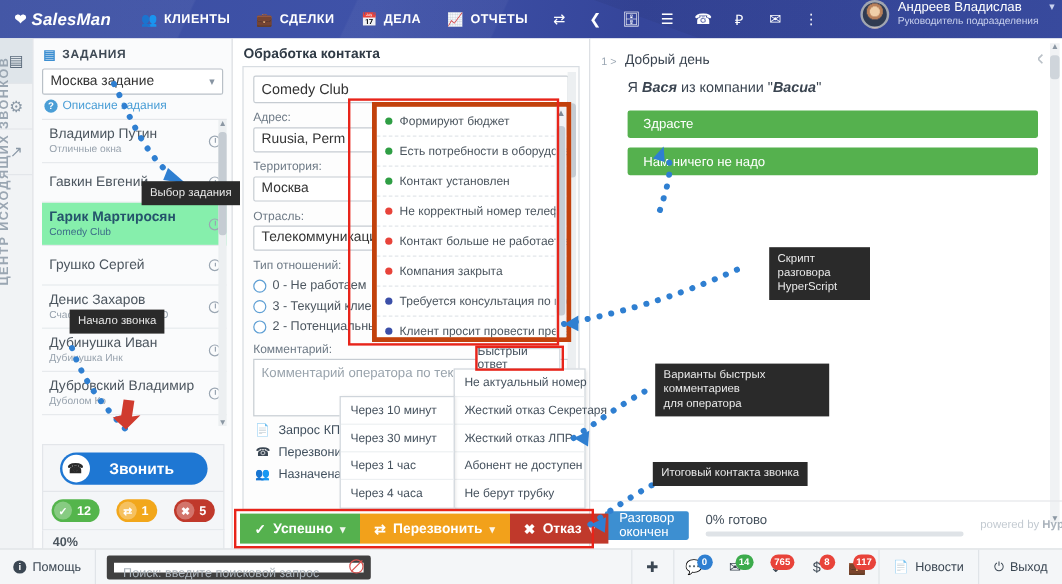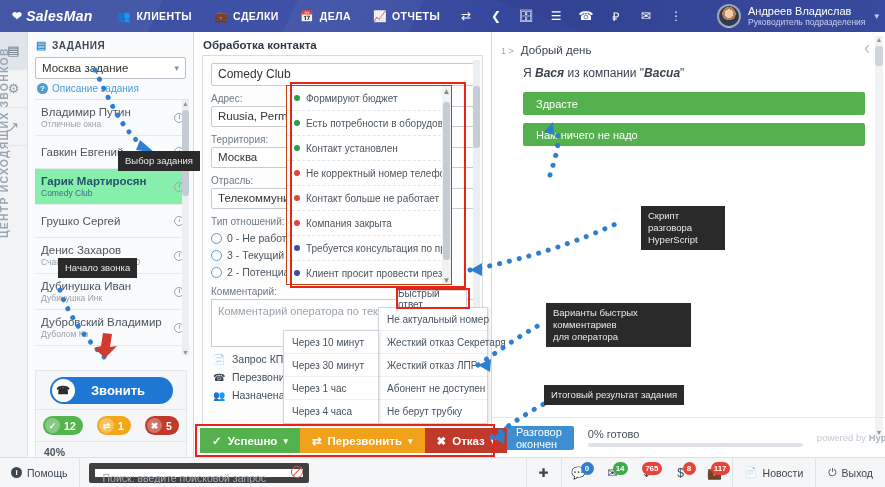--- a/index.html
+++ b/index.html
@@ -24,21 +24,21 @@
     background:
       linear-gradient(115deg, rgba(255,255,255,.05) 0 18%, transparent 18.2% 33%, rgba(255,255,255,.04) 33.2% 47%, transparent 47.2%),
       linear-gradient(200deg, rgba(0,0,0,.05) 0 40%, transparent 40.2%);
     pointer-events:none;
   }
   .brand { display:flex; align-items:center; gap:4px; padding:0 14px 0 12px; font-weight:bold; font-style:italic; font-size:14px; letter-spacing:.2px; z-index:2;}
   .brand .hearticon{ font-size:12px; font-style:normal; }
   .navitem { display:flex; align-items:center; gap:5px; padding:0 11px; height:32px; font-size:10.5px; font-weight:bold; letter-spacing:.4px; z-index:2; cursor:pointer;}
   .navicon { font-size:11px; opacity:.95; }
   .navicononly { display:flex; align-items:center; justify-content:center; width:30px; height:32px; font-size:12px; z-index:2; cursor:pointer;}
-  .userbox { position:absolute; right:6px; top:0; height:32px; display:flex; align-items:center; gap:7px; z-index:3;}
+  .userbox { position:absolute; right:6px; top:0; height:32px; display:flex; gap:7px; z-index:3;}
   .avatar { width:24px;height:24px;border-radius:50%;
     background: radial-gradient(circle at 50% 38%, #f0cfa8 0 26%, #b8805a 27% 42%, #2f3b52 43% 100%);
     border:2px solid rgba(255,255,255,.55); }
   .uname { font-size:11px; line-height:12px; }
   .urole { font-size:8.5px; color:#c9d1ee; line-height:11px;}
   .caretd { font-size:9px; color:#c9d1ee; margin-left:2px;}
 
   
   .rail { position:absolute; left:0; top:32px; width:28px; height:425px; background:#f1f3f5; border-right:1px solid #dcdfe3;}
   .railbtn { height:38px; display:flex;align-items:center;justify-content:center; color:#8a98a6; font-size:13px; border-bottom:1px solid #e3e6ea; cursor:pointer;}
@@ -105,21 +105,21 @@
   .actrow { display:flex; align-items:center; gap:6px; font-size:10.5px; color:#41505e; padding:6px 2px 0 2px;}
   .actrow .ai{ color:#3b4753; font-size:10px; width:13px;}
 
   .centerscroll{ position:absolute; right:2px; top:4px; width:7px; height:358px; background:#eceff1;}
   .centerscroll .th{position:absolute;left:0;top:26px;width:7px;height:62px;background:#c5ccd3;border-radius:3px;}
 
   
   .redbox { position:absolute; border:2px solid #e8241a; pointer-events:none; z-index:40;}
 
   
-  .statdd { position:absolute; left:286px; top:85px; width:166px; height:200px; background:#fff; border:1px solid #c2410c; z-index:25; overflow:hidden;}
+  .statdd { position:absolute; left:310px; top:85px; width:166px; height:200px; background:#fff; border:4px solid #c2410c; z-index:25; overflow:hidden;}
   .statdd .row { display:flex; align-items:center; gap:6px; height:25px; padding:0 7px; border-bottom:1px dashed #e2e6ea; font-size:10px; color:#4c565f; white-space:nowrap; cursor:pointer;}
   .dot { width:6px;height:6px;border-radius:50%; flex:none;}
   .d-green{background:#2f9e44;} .d-red{background:#e8433a;} .d-blue{background:#3b4fa8;}
   .ddscroll{position:absolute;right:0;top:0;width:9px;height:200px;background:#f0f2f4;}
   .ddscroll .th{position:absolute;left:1px;top:16px;width:7px;height:158px;background:#c5ccd3;border-radius:3px;}
   .ddscroll .up,.ddscroll .dn{position:absolute;left:0;width:9px;text-align:center;font-size:8px;color:#7e8a96;}
   .ddscroll .up{top:1px;} .ddscroll .dn{bottom:1px;}
 
   
   .qalabel { position:absolute; left:397px; top:290px; width:70px; height:18px; border:1px solid #cfd5db; background:#fff; font-size:10px; color:#44505c; display:flex;align-items:center;justify-content:center; z-index:26;}
@@ -500,21 +500,21 @@
     <path d="M105,358 l-11,-10 l7,-2 l2,-13 l9,1 l-2,13 l7,-1 z"></path>
   </g>
 </svg>
 
 <div class="callout" style="left:118px; top:151px;">Выбор задания</div>
 <div class="callout" style="left:58px; top:258px;">Начало звонка</div>
 <div class="callout" style="left:641px; top:206px; width:84px;">Скрипт разговора
 HyperScript</div>
 <div class="callout" style="left:546px; top:303px; width:145px;">Варианты быстрых комментариев
 для оператора</div>
-<div class="callout" style="left:544px; top:385px;">Итоговый результат задания</div>
+<div class="callout" style="left:544px; top:385px;">Итоговый контакта звонка</div>
 
 <div class="botbar">
   <div class="help">
     <span class="i">i</span>
     <span>Помощь</span>
   </div>
   <div class="searchwrap">
     <div class="searchin">Поиск: введите поисковой запрос</div>
     <div class="noent"></div>
   </div>

